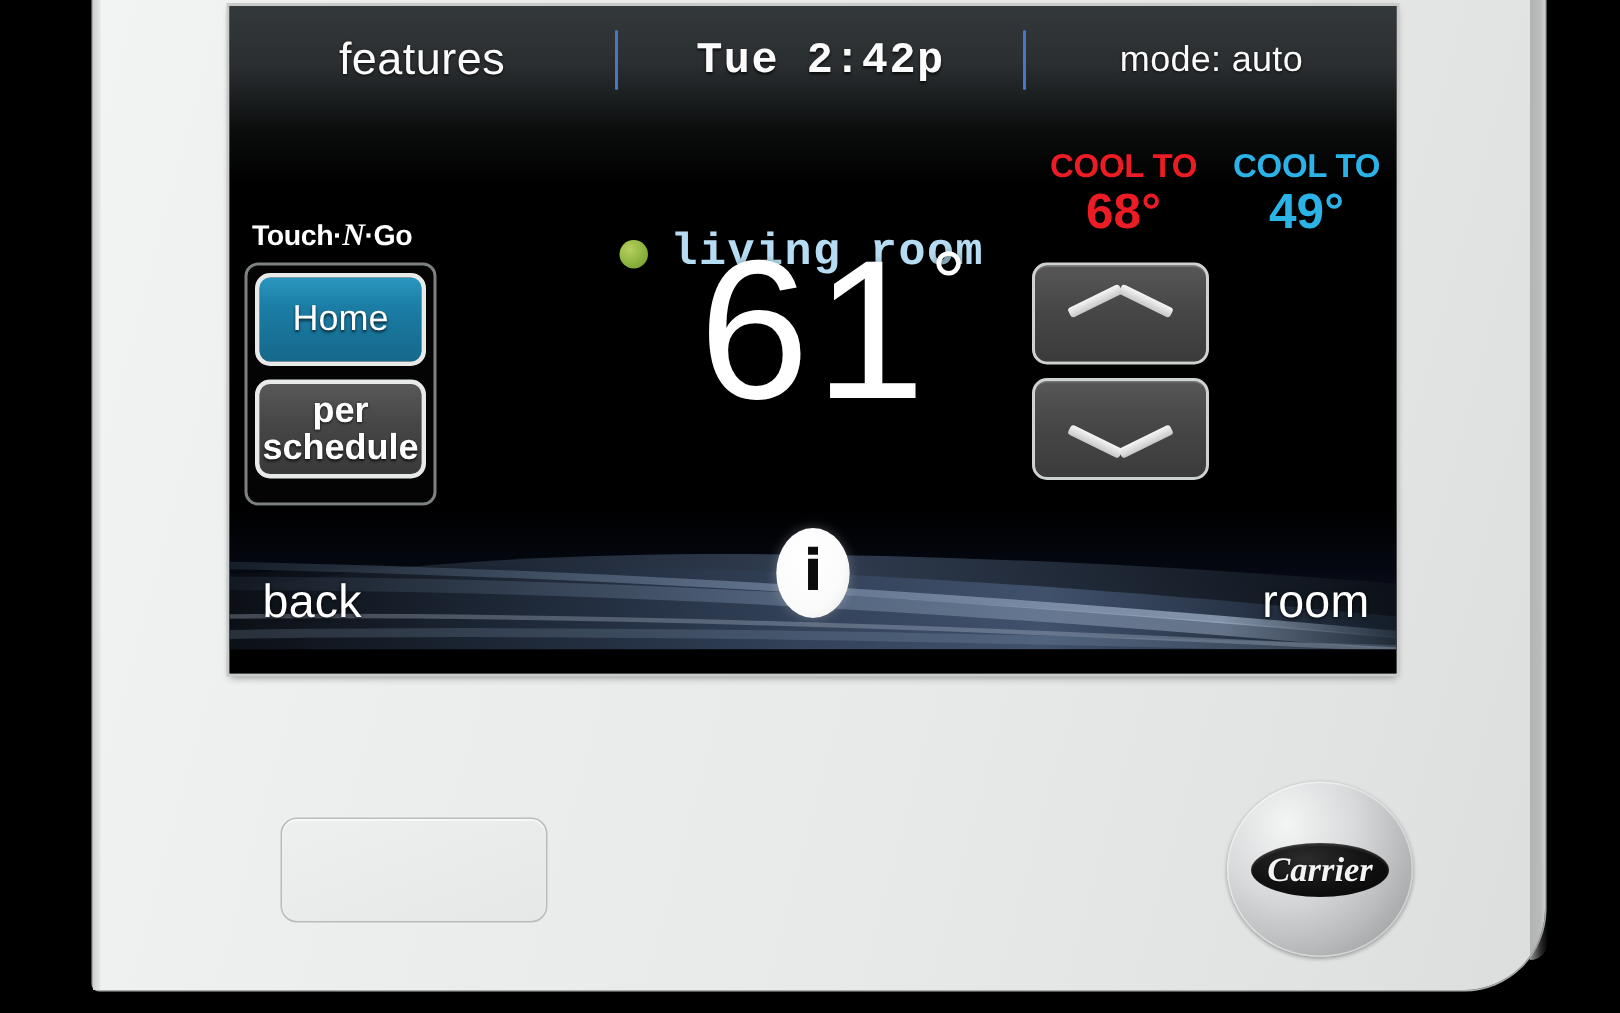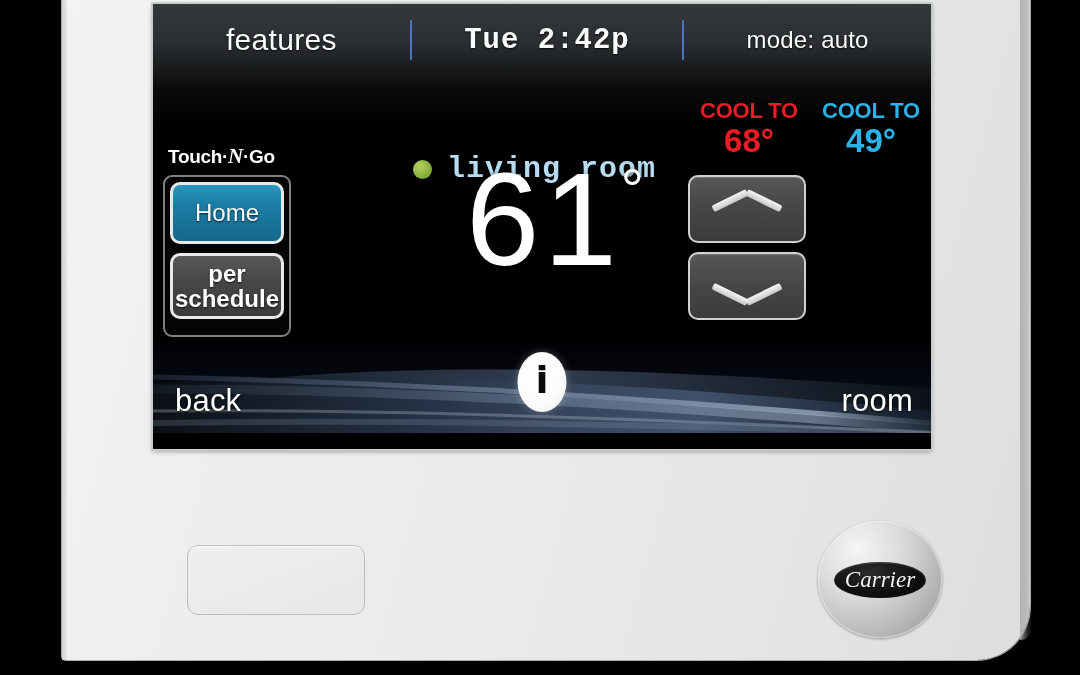--- a/index.html
+++ b/index.html
@@ -81,21 +81,21 @@
     border-radius: 50%;
     background: radial-gradient(ellipse at 40% 30%, #2c2c2c 0%, #111111 55%, #050505 100%);
     box-shadow: inset 0 1px 2px rgba(255,255,255,0.18);
     display: flex;
     align-items: center;
     justify-content: center;
   }
   .carrier-text {
     font-family: "Liberation Serif", serif;
     font-style: italic;
-    font-weight: normal;
+    font-weight: bold;
     font-size: 23px;
     color: #f4f4f4;
     letter-spacing: 0px;
     text-shadow: 0 1px 1px rgba(0,0,0,0.8);
     line-height: 1;
   }
 
   
   .screen {
     position: absolute;

